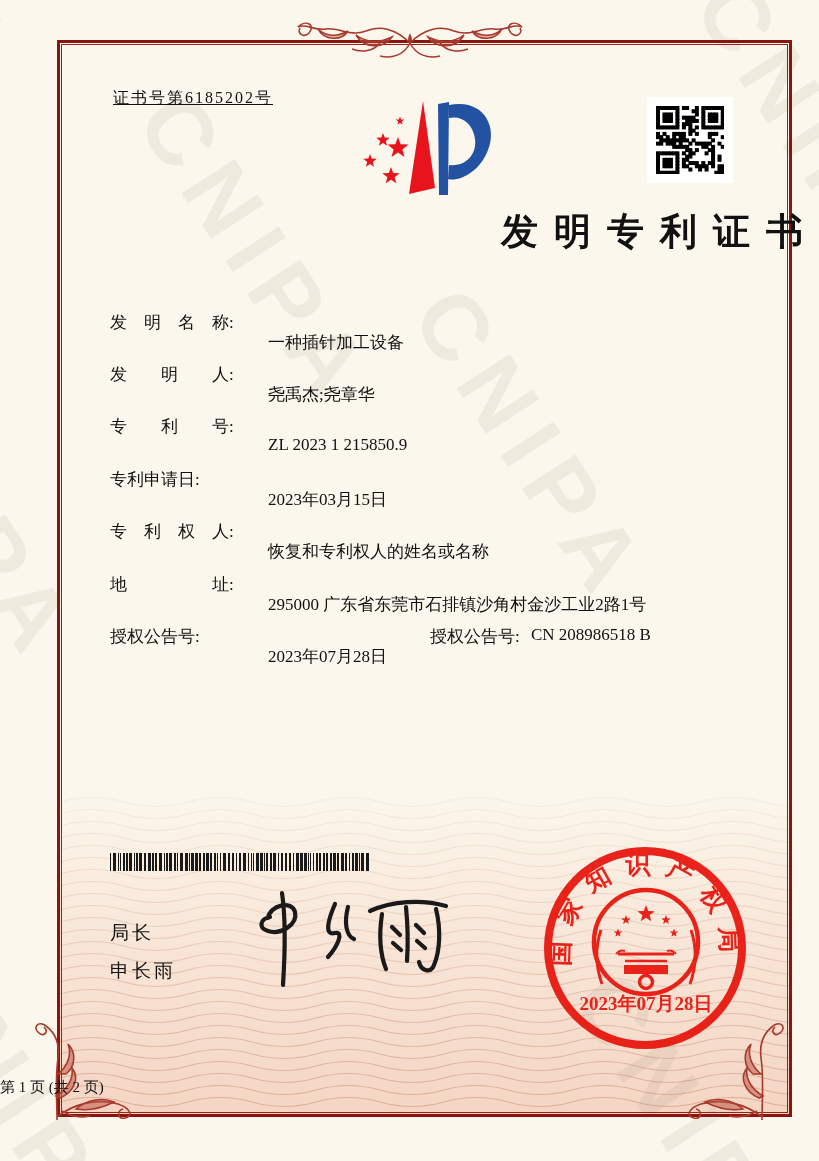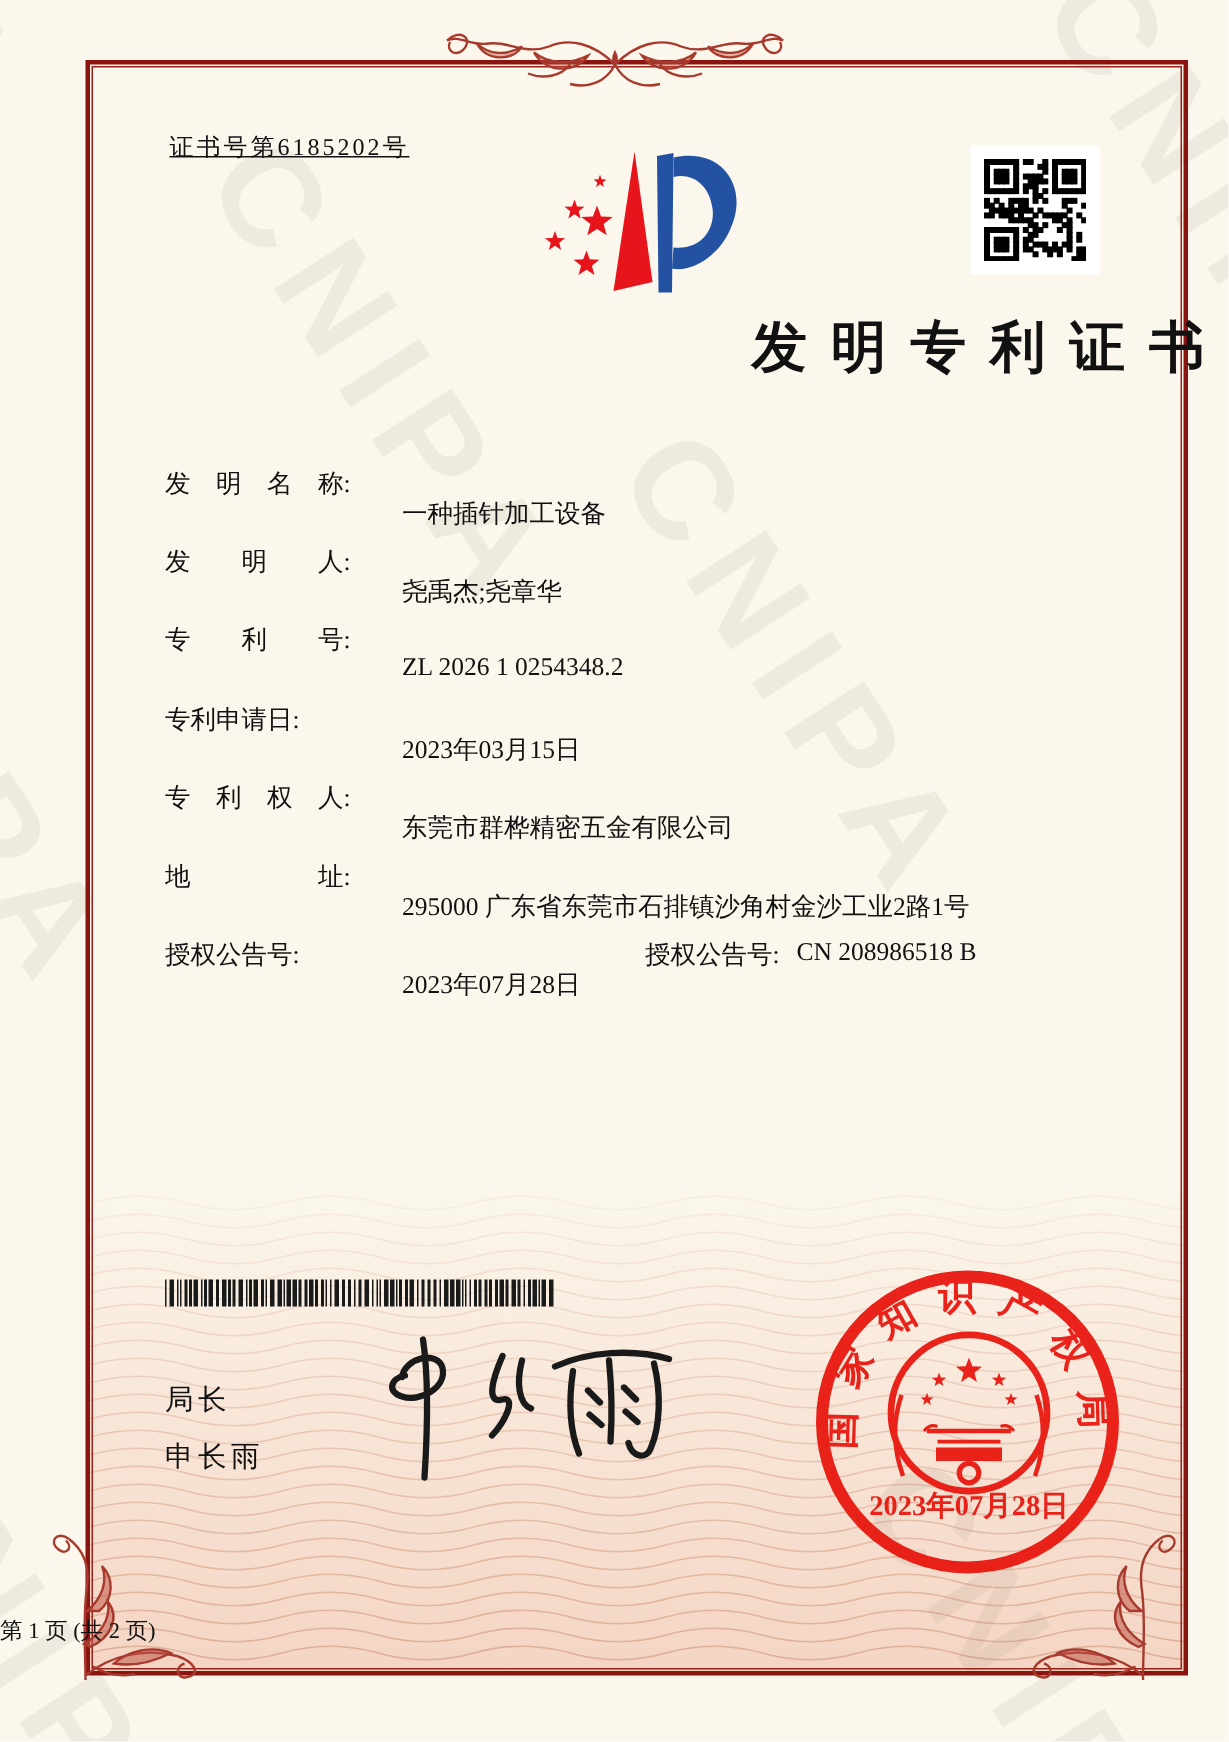--- a/index.html
+++ b/index.html
@@ -391,29 +391,29 @@
     <div class="field-row" style="top:6px">
       <span class="f-label">发　明　名　称:</span>
       <span class="f-value">一种插针加工设备</span>
     </div>
     <div class="field-row" style="top:58px">
       <span class="f-label">发　　明　　人:</span>
       <span class="f-value">尧禹杰;尧章华</span>
     </div>
     <div class="field-row" style="top:110px">
       <span class="f-label">专　　利　　号:</span>
-      <span class="f-value">ZL 2026 1 0254348.2</span>
+      <span class="f-value">ZL 2023 1 215850.9</span>
     </div>
     <div class="field-row" style="top:163px">
       <span class="f-label">专利申请日:</span>
       <span class="f-value">2023年03月15日</span>
     </div>
     <div class="field-row" style="top:215px">
       <span class="f-label">专　利　权　人:</span>
-      <span class="f-value">东莞市群桦精密五金有限公司</span>
+      <span class="f-value">恢复和专利权人的姓名或名称</span>
     </div>
     <div class="field-row" style="top:268px">
       <span class="f-label">地　　　　　址:</span>
       <span class="f-value">295000 广东省东莞市石排镇沙角村金沙工业2路1号</span>
     </div>
     <div class="field-row" style="top:320px">
       <span class="f-label">授权公告号:</span>
       <span class="f-value">2023年07月28日</span>
       <span class="f-label2">授权公告号:</span>
       <span class="f-value2">CN 208986518 B</span>

